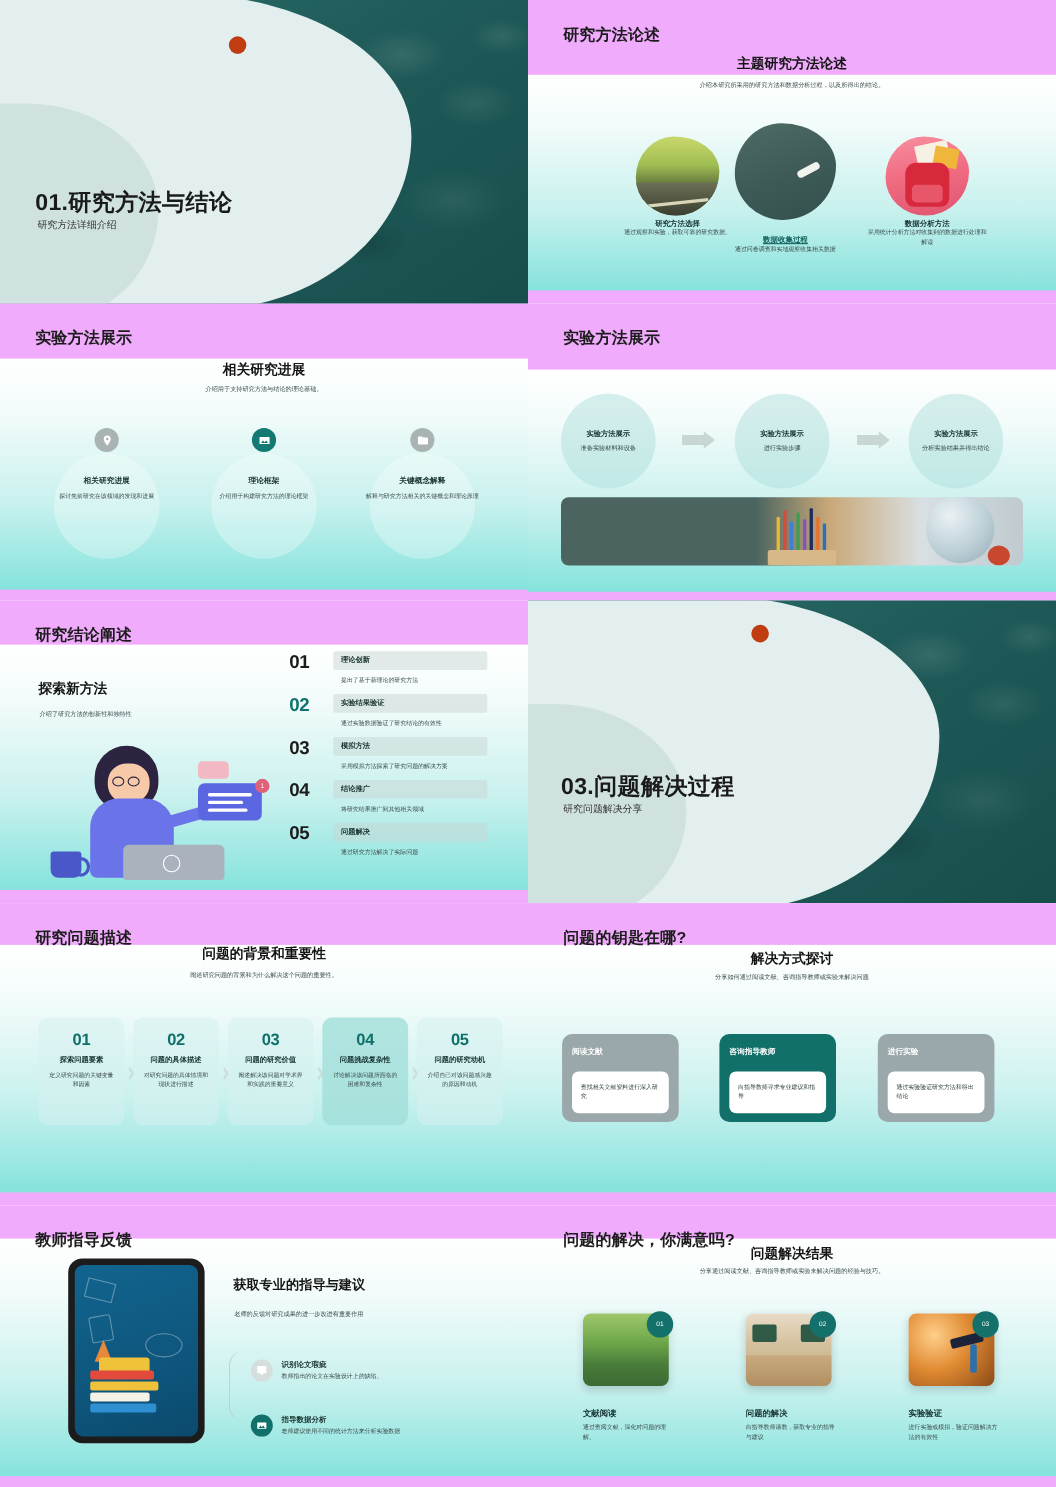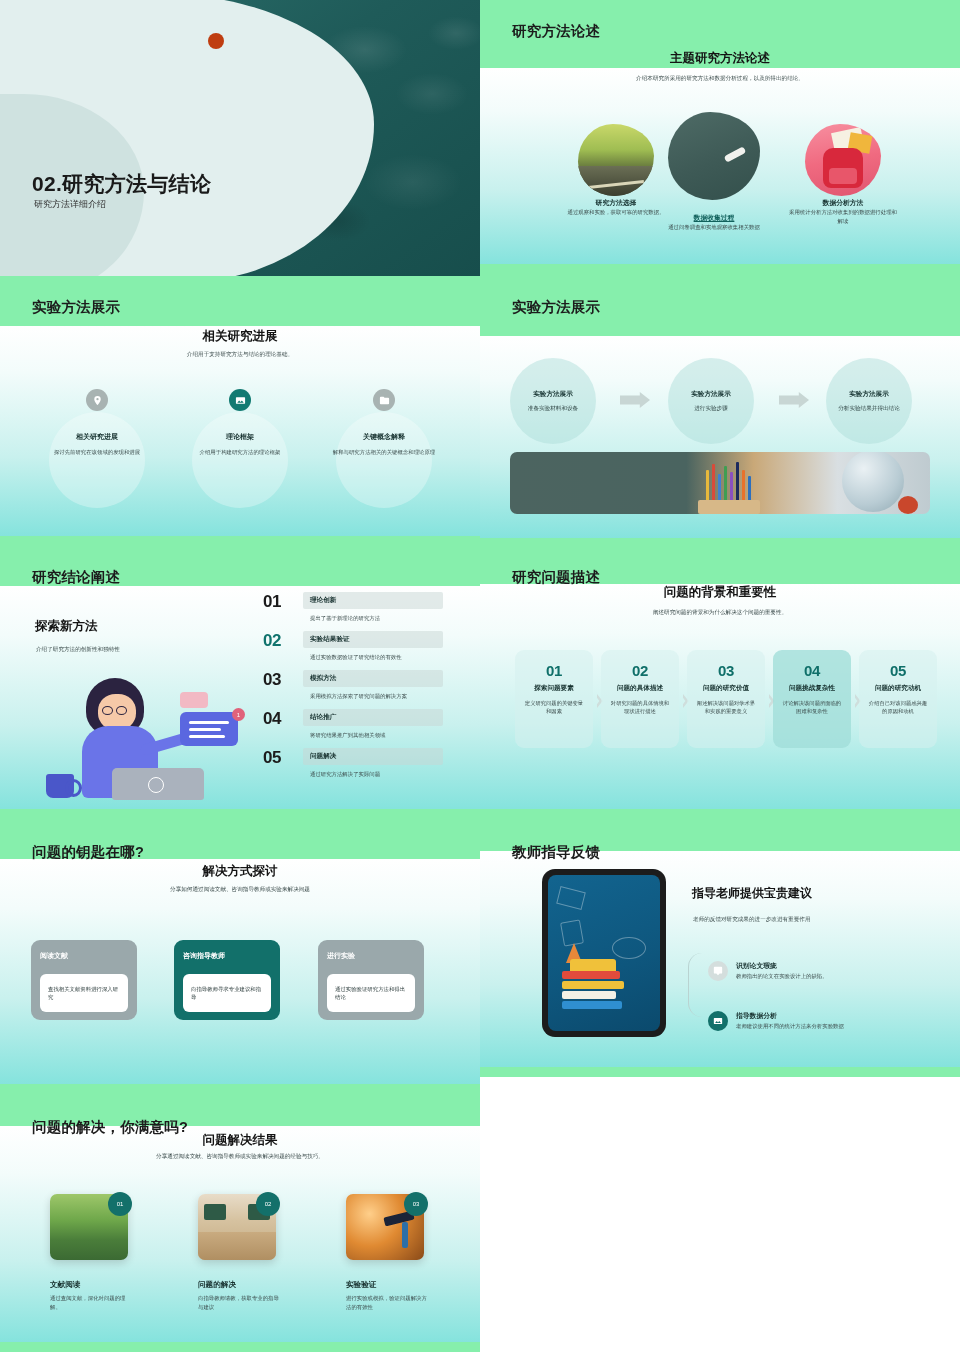--- a/index.html
+++ b/index.html
@@ -2,21 +2,21 @@
 <html><head>
 <meta charset="utf-8">
 <style>
   *{box-sizing:border-box;margin:0;padding:0;}
   body{
     width:960px;height:1352px;background:#ffffff;
     font-family:"Liberation Sans","DejaVu Sans",sans-serif;
     overflow:hidden;
   }
   .deck{display:grid;grid-template-columns:480px 480px;width:960px;}
-  .slide{position:relative;overflow:hidden;background:#86efac;}
+  .slide{position:relative;overflow:hidden;background:#f0abfc;}
   .r1{height:276px;} .r2{height:270px;} .r3{height:275px;} .r4{height:275px;} .r5{height:256px;}
 
   
   .divider{background:#1d5e5c;position:relative;}
   .div-photo{
     position:absolute;inset:0;
     background:
       radial-gradient(ellipse 60px 34px at 76% 18%, rgba(255,255,255,.10), transparent 70%),
       radial-gradient(ellipse 52px 30px at 90% 34%, rgba(255,255,255,.08), transparent 70%),
       radial-gradient(ellipse 44px 26px at 66% 46%, rgba(0,0,0,.16), transparent 70%),
@@ -171,21 +171,21 @@
         <div class="cap-head"></div>
           <div class="cap-board"></div>
         <div class="cap-eye"></div>
           <div class="tassel"></div>
           <div class="tassel-knot"></div>
       </div>
     </div>
     <div class="div-wave"></div>
     <div class="div-wave2"></div>
     <div class="div-dot" style="left:208px;top:33px;"></div>
-    <div class="div-title" style="left:32px;top:170px;">02.研究方法与结论</div>
+    <div class="div-title" style="left:32px;top:170px;">01.研究方法与结论</div>
     <div class="div-sub" style="left:34px;top:198px;">研究方法详细介绍</div>
   </div>
 
   <div class="slide r1">
     <div class="grad" style="top:68px;bottom:12px;"></div>
     <div class="page-title">研究方法论述</div>
     <div class="ctr-title" style="top:50px;">主题研究方法论述</div>
     <div class="ctr-sub" style="top:74px;left:80px;right:80px;">介绍本研究所采用的研究方法和数据分析过程，以及所得出的结论。</div>
 
     <div class="blob blob-a" style="left:98px;top:124px;">
@@ -324,20 +324,36 @@
     <div class="bar" style="left:303px;top:163px;width:140px;"></div>
     <div class="bar-t" style="left:310px;top:167px;">结论推广</div>
     <div class="bar-d" style="left:310px;top:186px;">将研究结果推广到其他相关领域</div>
 
     <div class="num" style="left:263px;top:202px;">05</div>
     <div class="bar" style="left:303px;top:202px;width:140px;"></div>
     <div class="bar-t" style="left:310px;top:206px;">问题解决</div>
     <div class="bar-d" style="left:310px;top:225px;">通过研究方法解决了实际问题</div>
   </div>
 
+  <div class="slide r3 divider">
+    <div class="div-photo">
+      <div class="cap" style="left:60%;top:54%;">
+        <div class="cap-head"></div>
+          <div class="cap-board"></div>
+        <div class="cap-eye"></div>
+          <div class="tassel"></div>
+          <div class="tassel-knot"></div>
+      </div>
+    </div>
+    <div class="div-wave"></div>
+    <div class="div-wave2"></div>
+    <div class="div-dot" style="left:203px;top:22px;"></div>
+    <div class="div-title" style="left:30px;top:155px;">03.问题解决过程</div>
+    <div class="div-sub" style="left:32px;top:183px;">研究问题解决分享</div>
+  </div>
 
   <div class="slide r4">
     <div class="grad" style="top:38px;bottom:12px;"></div>
     <div class="page-title">研究问题描述</div>
     <div class="ctr-title" style="top:38px;">问题的背景和重要性</div>
     <div class="ctr-sub" style="top:62px;left:70px;right:70px;">阐述研究问题的背景和为什么解决这个问题的重要性。</div>
 
     <div class="pcard" style="left:35px;top:104px;">
       <div class="pn">01</div>
       <div class="pt">探索问题要素</div>
@@ -414,21 +430,21 @@
         <div class="tbus"></div>
         <div class="tbooks">
           <div class="bk" style="background:#e24b3c;width:58px;"></div>
           <div class="bk" style="background:#f0c13a;width:62px;"></div>
           <div class="bk" style="background:#f4f1e6;width:54px;"></div>
           <div class="bk" style="background:#2f8fd0;width:60px;"></div>
         </div>
       </div>
     </div>
 
-    <div class="fb-h" style="left:212px;top:64px;">指导老师提供宝贵建议</div>
+    <div class="fb-h" style="left:212px;top:64px;">获取专业的指导与建议</div>
     <div class="fb-d" style="left:213px;top:95px;">老师的反馈对研究成果的进一步改进有重要作用</div>
     <div class="curve"></div>
 
     <div class="fb-ic" style="left:228px;top:140px;background:#d4dedd;">
       <svg width="10" height="10" viewBox="0 0 24 24" fill="#fff">
           <path d="M20 2H4a2 2 0 00-2 2v12a2 2 0 002 2h4l4 4 4-4h4a2 2 0 002-2V4a2 2 0 00-2-2z"></path>
         </svg>
     </div>
     <div class="fb-t" style="left:256px;top:140px;">识别论文瑕疵</div>
     <div class="fb-s" style="left:256px;top:152px;">教师指出的论文在实验设计上的缺陷。</div>

